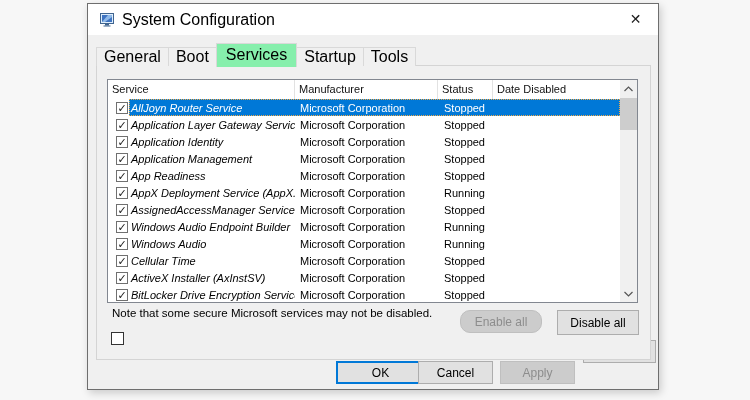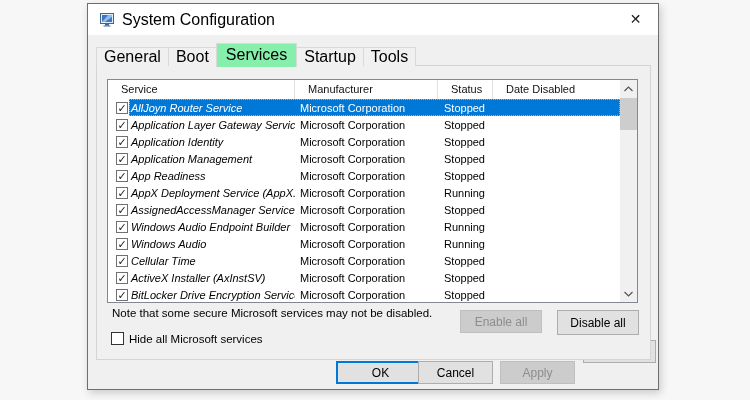--- a/index.html
+++ b/index.html
@@ -52,21 +52,21 @@
   }
 
   
   .listview{
     position:absolute;left:10px;top:13px;width:531px;height:224px;
     background:#ffffff;border:1px solid #828790;box-sizing:border-box;overflow:hidden;
   }
   .lv-inner{position:absolute;left:0;top:0;right:17px;bottom:0;}
   .lv-header{display:flex;height:19px;background:#fff;}
   .hcell{
-    font-size:11px;color:#111;line-height:19px;padding-left:13px;
+    font-size:11px;color:#111;line-height:19px;padding-left:4px;
     border-right:1px solid #e2e2e2;box-sizing:border-box;
     white-space:nowrap;overflow:hidden;
   }
   .hcell:last-child{border-right:none;}
   .lv-rows{position:absolute;left:0;top:19px;right:0;bottom:0;overflow:hidden;}
   .row{display:flex;height:17px;font-size:11px;color:#000;background:#fff;}
   .cb-cell{width:21px;flex:0 0 21px;display:flex;align-items:center;justify-content:flex-end;background:#fff;}
   .cb{
     width:12px;height:12px;border:1px solid #707070;background:#fff;
     font-size:11px;line-height:11px;text-align:center;color:#1a1a1a;
@@ -91,21 +91,21 @@
   .sb-thumb{position:absolute;left:0;top:18px;width:17px;height:32px;background:#cdcdcd;}
 
   
   .note{position:absolute;left:15px;top:241px;font-size:11.5px;color:#000;white-space:nowrap;}
   .btn{
     font-size:12px;color:#000;background:#e1e1e1;border:1px solid #adadad;
     box-sizing:border-box;text-align:center;padding:0;
     font-family:"Liberation Sans","DejaVu Sans",sans-serif;
   }
   .btn:disabled,.btn.disabled{background:#cccccc;border-color:#bfbfbf;color:#8d8d8d;}
-  .btn-enable{position:absolute;left:363px;top:244px;width:82px;height:23px;}
+  .btn-enable{position:absolute;left:363px;top:244px;width:82px;height:23px;border-radius:10px;}
   .btn-disable{position:absolute;left:460px;top:244px;width:82px;height:25px;}
 
   .hide-check{position:absolute;left:14px;top:266px;display:flex;align-items:center;}
   .hide-box{width:13px;height:13px;border:1px solid #333;background:#fff;box-sizing:border-box;flex:0 0 auto;}
   .hide-label{margin-left:5px;font-size:11.5px;color:#000;white-space:nowrap;}
 
   
   .btn-ok{position:absolute;left:248px;top:357px;width:89px;height:23px;border:2px solid var(--sel,#0078d7);}
   .btn-cancel{position:absolute;left:330px;top:357px;width:75px;height:23px;}
   .btn-apply{position:absolute;left:412px;top:357px;width:75px;height:23px;}
@@ -297,21 +297,20 @@
         </div>
       </div>
 
       <div class="note">Note that some secure Microsoft services may not be disabled.</div>
 
       <button class="btn btn-enable" disabled="">Enable all</button>
       <button class="btn btn-disable">Disable all</button>
 
       <div class="hide-check">
         <span class="hide-box"></span>
-        <span class="hide-label">Hide all Microsoft services</span>
       </div>
     </div>
 
     <button class="btn btn-ok">OK</button>
     <button class="btn btn-cancel">Cancel</button>
     <button class="btn btn-apply" disabled="">Apply</button>
     <button class="btn btn-help">Help</button>
   </div>
 </div>
 

